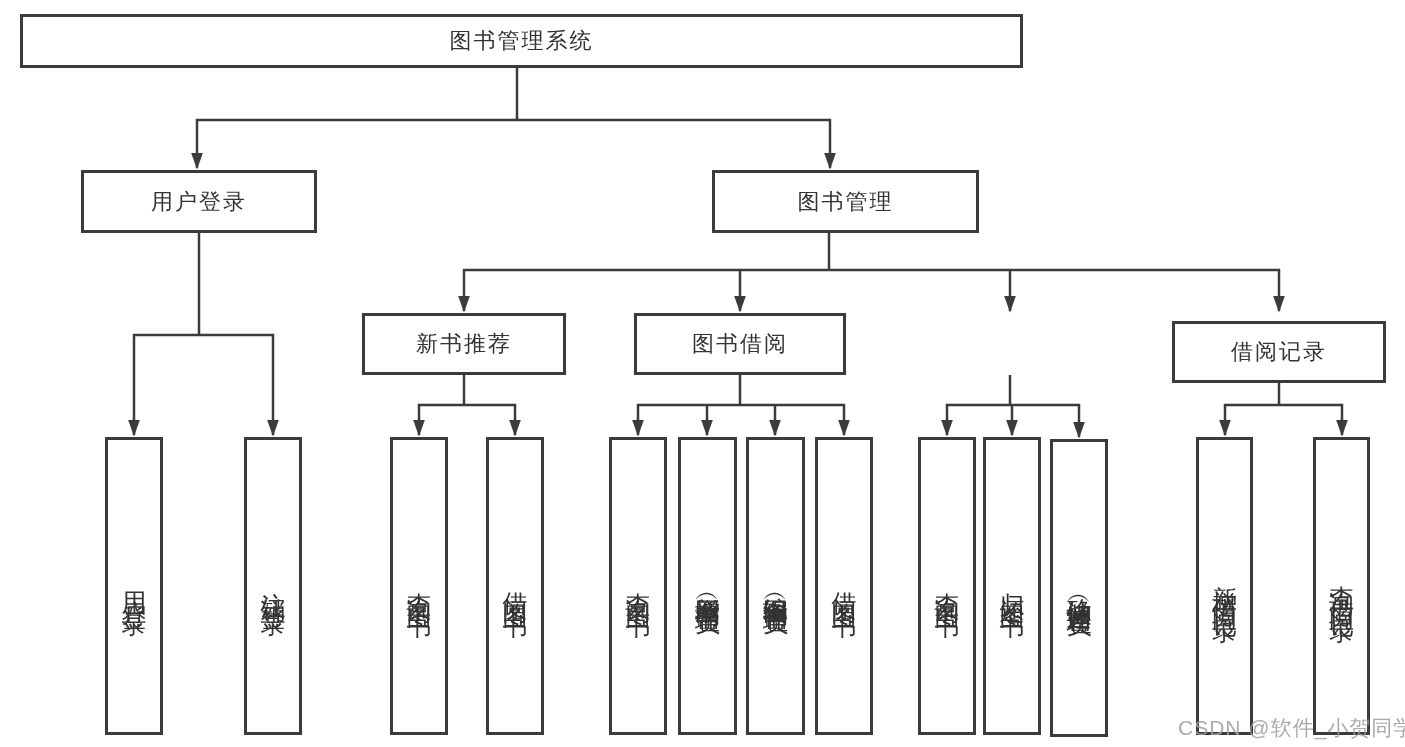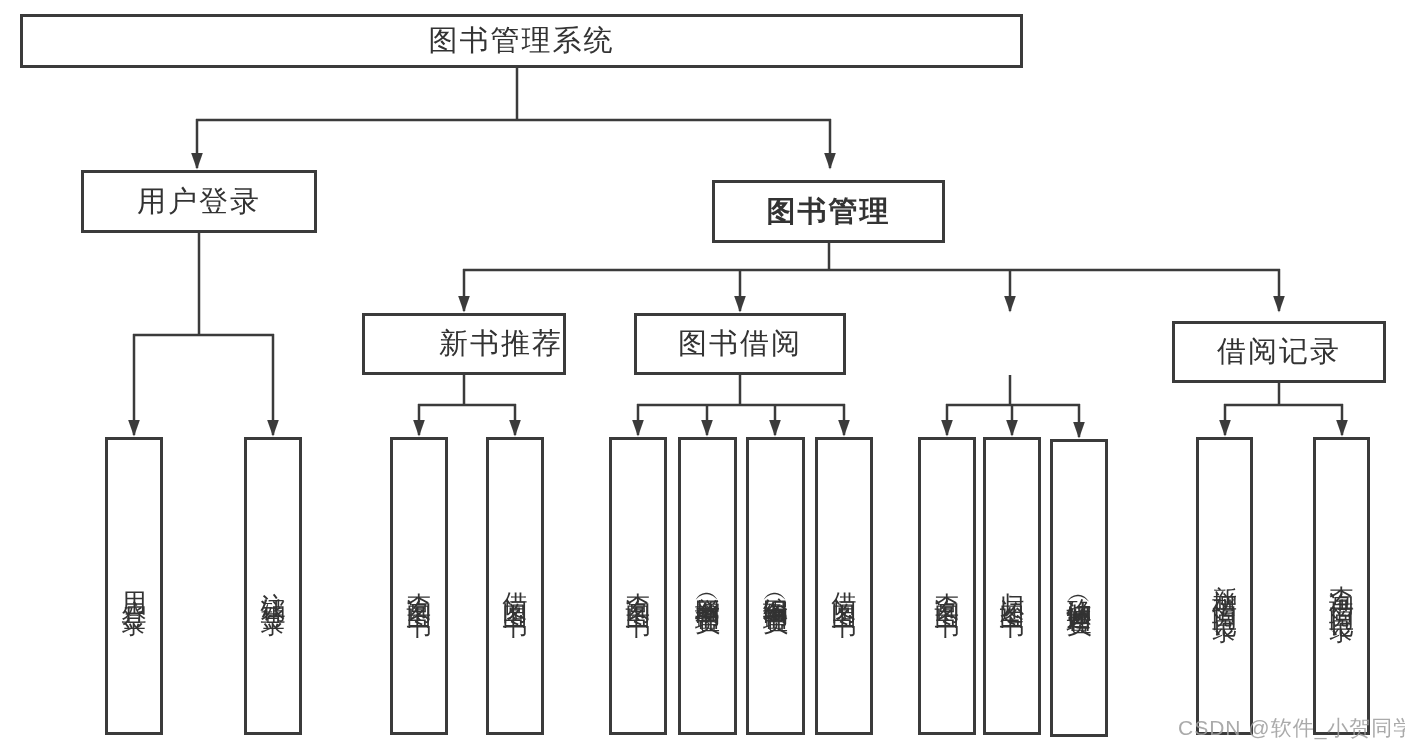--- a/index.html
+++ b/index.html
@@ -8,21 +8,21 @@
     background:#ffffff; overflow:hidden;
     font-family:"Liberation Sans", sans-serif;
   }
   .connectors { position:absolute; left:0; top:0; width:1405px; height:747px; }
   .box {
     position:absolute; box-sizing:border-box;
     border:3px solid #3b3b3b; background:#ffffff;
     display:flex; align-items:center; justify-content:center;
     color:#333333;
   }
-  .h-label { font-size:29px; letter-spacing:2px; white-space:nowrap; }
+  .h-label { font-size:22px; letter-spacing:2px; white-space:nowrap; }
   .v-label {
     writing-mode:vertical-rl; text-orientation:mixed;
     font-size:25px; letter-spacing:7px; line-height:1;
     white-space:nowrap;
   }
   .v-label.tight { letter-spacing:2px; }
   .watermark {
     position:absolute; left:1178px; top:714px;
     font-size:21px; color:rgba(158,158,158,0.88);
     letter-spacing:1px; white-space:nowrap; z-index:5;
@@ -83,25 +83,25 @@
     </g>
   </svg>
 
   <div class="box" style="left:20px; top:14px; width:1003px; height:54px;">
     <span class="h-label">图书管理系统</span>
   </div>
 
   <div class="box" style="left:81px; top:170px; width:236px; height:63px;">
     <span class="h-label">用户登录</span>
   </div>
-  <div class="box" style="left:712px; top:180px; width:233px; height:63px;font-weight:bold;">
+  <div class="box" style="left:712px; top:170px; width:267px; height:63px;">
     <span class="h-label">图书管理</span>
   </div>
 
-  <div class="box" style="left:362px; top:313px; width:204px; height:62px;justify-content:flex-end;">
+  <div class="box" style="left:362px; top:313px; width:204px; height:62px;">
     <span class="h-label">新书推荐</span>
   </div>
   <div class="box" style="left:634px; top:313px; width:212px; height:62px;text-align:center;">
     <span class="h-label">图书借阅</span>
   </div>
   <div class="box" style="left:1172px; top:321px; width:214px; height:62px;">
     <span class="h-label">借阅记录</span>
   </div>
 
   <div class="box" style="left:105px; top:437px; width:58px; height:298px;">

